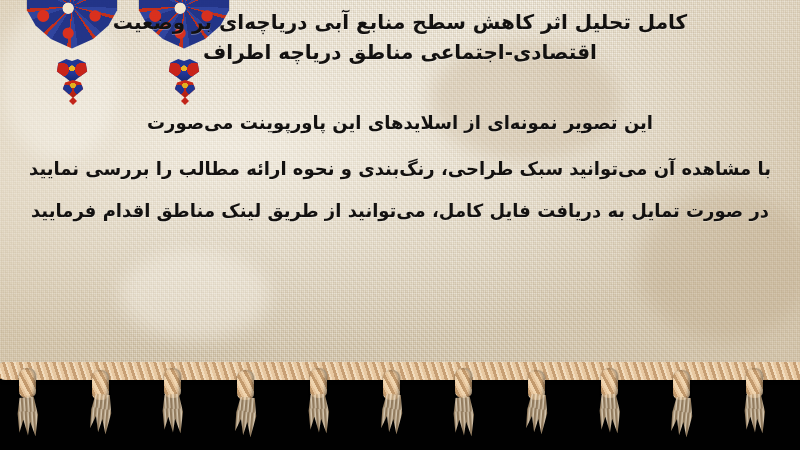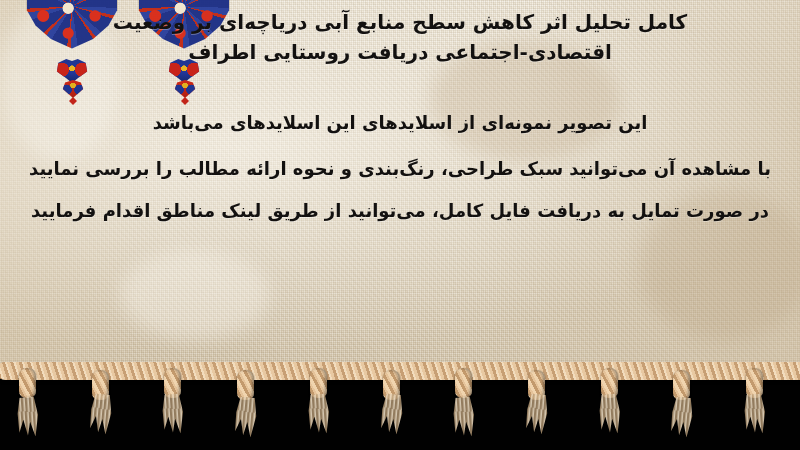--- a/index.html
+++ b/index.html
@@ -235,23 +235,23 @@
 
   <div class="medallion" style="left:136px; top:0px;">
     <div class="med-body"></div>
     <div class="med-ring"></div>
     <div class="drop1"></div>
     <div class="drop2"></div>
     <div class="drop3"></div>
   </div>
 
   <div class="txt title-line" id="title1">کامل تحلیل اثر کاهش سطح منابع آبی دریاچه‌ای بر وضعیت</div>
-  <div class="txt title-line" id="title2">اقتصادی-اجتماعی دریافت روستایی اطراف</div>
-
-  <div class="txt body-line" id="body1">این تصویر نمونه‌ای از اسلایدهای این اسلایدهای می‌باشد</div>
+  <div class="txt title-line" id="title2">اقتصادی-اجتماعی مناطق دریاچه اطراف</div>
+
+  <div class="txt body-line" id="body1">این تصویر نمونه‌ای از اسلایدهای این پاورپوینت می‌صورت</div>
   <div class="txt body-line" id="body2">با مشاهده آن می‌توانید سبک طراحی، رنگ‌بندی و نحوه ارائه مطالب را بررسی نمایید</div>
   <div class="txt body-line" id="body3">در صورت تمایل به دریافت فایل کامل، می‌توانید از طریق لینک مناطق اقدام فرمایید</div>
 
   <div class="fringe-band">
     <div class="black-base"></div>
     <div class="rope-edge"></div>
     <div id="fringe-knots">
         <div class="knot" style="left: 19px; top: 16px;"></div>
         <div class="tassel" style="left: 17px; top: 45px; transform: rotate(-4deg);"></div>
         <div class="knot" style="left: 92px; top: 18px;"></div>

